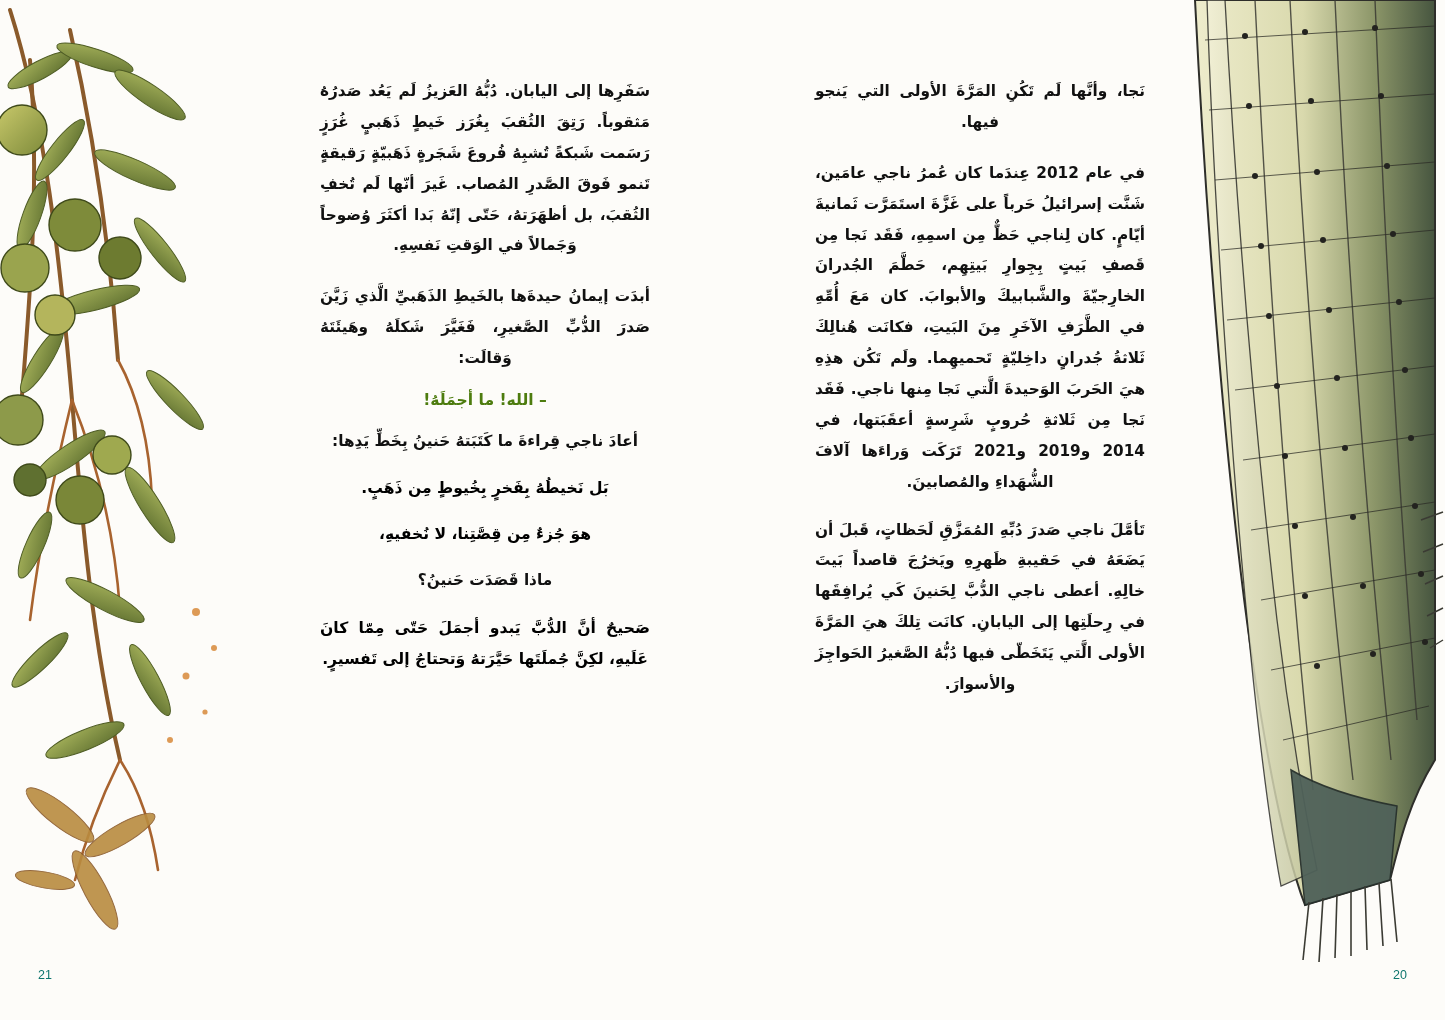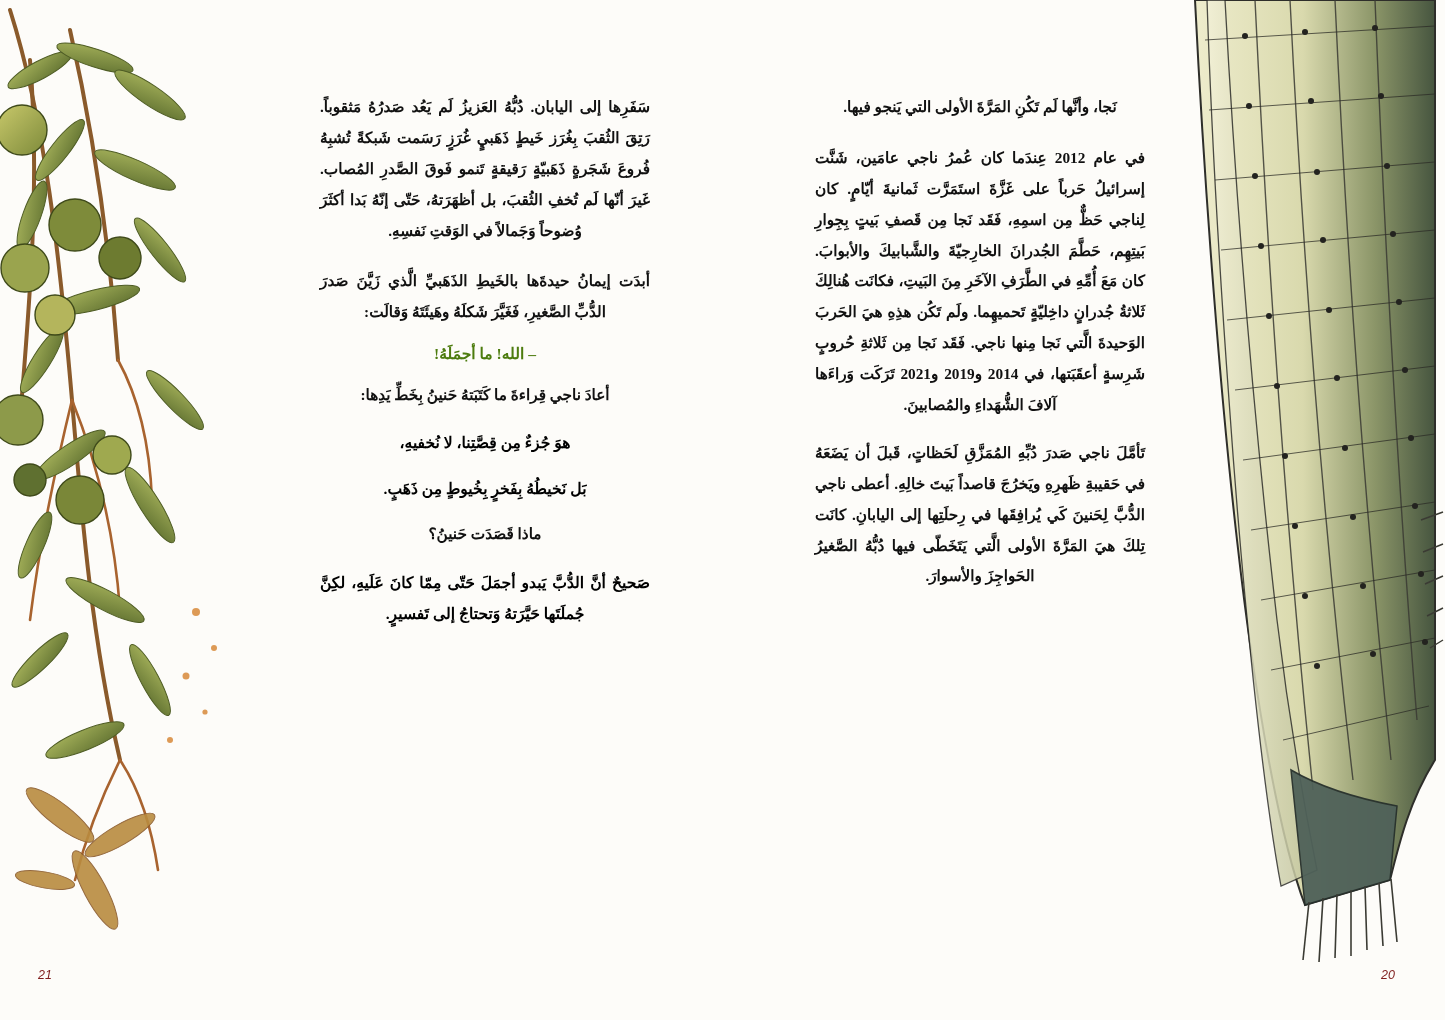--- a/index.html
+++ b/index.html
@@ -32,26 +32,25 @@
     right: 0;
     top: 0;
     width: 260px;
     height: 1020px;
     pointer-events: none;
   }
 
   
   .column {
     position: absolute;
-    top: 92px;
+    top: 76px;
     width: 330px;
     direction: rtl;
     text-align: justify;
     text-align-last: center;
-    font-family: Liberation Serif, serif;
   }
   .column.right-page {
     right: 300px;   
   }
   .column.left-page {
     right: 795px;   
   }
 
   .para {
     font-size: 15.3px;
@@ -89,29 +88,28 @@
     margin: 0 0 17px 0;
     text-align: center;
     text-align-last: center;
   }
 
   
   .folio {
     position: absolute;
     bottom: 38px;
     font-size: 12.5px;
-    color: #7f1d1d;
+    color: #0f766e;
     font-family: "Liberation Sans", sans-serif;
-    font-style: italic;
   }
   .folio.left {
     left: 38px;
   }
   .folio.right {
-    right: 50px;
+    right: 38px;
     margin-top: 24px;
   }
 </style>
 </head>
 <body>
 
 <div class="page">
 
   <svg class="olive-art" viewBox="0 0 300 1020" preserveAspectRatio="none" aria-hidden="true">
     <defs>
@@ -276,22 +274,22 @@
     <p class="para first">نَجا، وأنَّها لَم تَكُنِ المَرَّةَ الأولى التي يَنجو فيها.</p>
     <p class="para">في عام 2012 عِندَما كان عُمرُ ناجي عامَين، شَنَّت إسرائيلُ حَرباً على غَزَّةَ استَمَرَّت ثَمانيةَ أيّامٍ. كان لِناجي حَظٌّ مِن اسمِهِ، فَقَد نَجا مِن قَصفِ بَيتٍ بِجِوارِ بَيتِهِم، حَطَّمَ الجُدرانَ الخارِجيّةَ والشَّبابيكَ والأبوابَ. كان مَعَ أُمِّهِ في الطَّرَفِ الآخَرِ مِنَ البَيتِ، فكانَت هُنالِكَ ثَلاثةُ جُدرانٍ داخِليّةٍ تَحميهِما. ولَم تَكُن هذِهِ هيَ الحَربَ الوَحيدةَ الَّتي نَجا مِنها ناجي. فَقَد نَجا مِن ثَلاثةِ حُروبٍ شَرِسةٍ أعقَبَتها، في 2014 و2019 و2021 تَرَكَت وَراءَها آلافَ الشُّهَداءِ والمُصابينَ.</p>
     <p class="para">تَأمَّلَ ناجي صَدرَ دُبِّهِ المُمَزَّقِ لَحَظاتٍ، قَبلَ أن يَضَعَهُ في حَقيبةِ ظَهرِهِ ويَخرُجَ قاصداً بَيتَ خالِهِ. أعطى ناجي الدُّبَّ لِحَنينَ كَي يُرافِقَها في رِحلَتِها إلى اليابانِ. كانَت تِلكَ هيَ المَرَّةَ الأولى الَّتي يَتَخَطّى فيها دُبُّهُ الصَّغيرُ الحَواجِزَ والأسوارَ.</p>
   </div>
 
   <div class="column left-page">
     <p class="para first">سَفَرِها إلى اليابان. دُبُّهُ العَزيزُ لَم يَعُد صَدرُهُ مَثقوباً. رَتِقَ الثُقبَ بِغُرَز خَيطٍ ذَهَبيٍ غُرَزٍ رَسَمت شَبكةً تُشبِهُ فُروعَ شَجَرةٍ ذَهَبيّةٍ رَقيقةٍ تَنمو فَوقَ الصَّدرِ المُصاب. غَيرَ أنّها لَم تُخفِ الثُقبَ، بل أظهَرَتهُ، حَتّى إنّهُ بَدا أكثَرَ وُضوحاً وَجَمالاً في الوَقتِ نَفسِهِ.</p>
     <p class="para">أبدَت إيمانُ حيدةَها بالخَيطِ الذَهَبيِّ الَّذي زَيَّنَ صَدرَ الدُّبِّ الصَّغيرِ، فَغَيَّرَ شَكلَهُ وهَيئَتَهُ وَقالَت:</p>
     <p class="dialogue">– الله! ما أجمَلَهُ!</p>
     <p class="para center">أعادَ ناجي قِراءةَ ما كَتَبَتهُ حَنينُ بِخَطِّ يَدِها:</p>
+    <p class="verse">بَل نَخيطُهُ بِفَخرٍ بِخُيوطٍ مِن ذَهَبٍ.</p>
     <p class="verse">هوَ جُزءٌ مِن قِصَّتِنا، لا نُخفيهِ،</p>
-    <p class="verse">بَل نَخيطُهُ بِفَخرٍ بِخُيوطٍ مِن ذَهَبٍ.</p>
     <p class="para center">ماذا قَصَدَت حَنينُ؟</p>
     <p class="verse last">صَحيحٌ أنَّ الدُّبَّ يَبدو أجمَلَ حَتّى مِمّا كانَ عَلَيهِ، لكِنَّ جُملَتَها حَيَّرَتهُ وَتحتاجُ إلى تَفسيرٍ.</p>
   </div>
 
   <div class="folio left">21</div>
   <div class="folio right">20</div>
 
 </div>
 
 </body></html>

